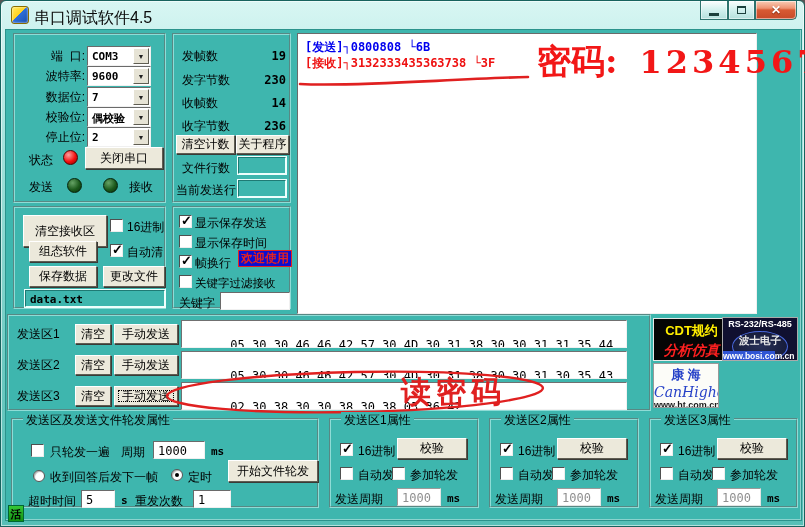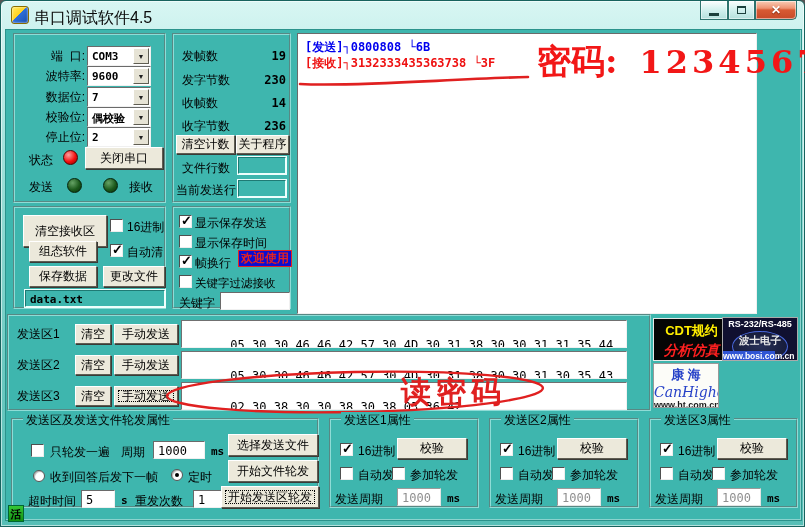--- a/index.html
+++ b/index.html
@@ -219,23 +219,21 @@
     <div class="lbl msu" style="left:198px;top:25px;">ms</div>
     <div class="rd" style="left:20px;top:50px;"></div>
     <div class="lbl" style="left:37px;top:50px;">收到回答后发下一帧</div>
     <div class="rd on" style="left:158px;top:49px;"></div>
     <div class="lbl" style="left:175px;top:50px;">定时</div>
     <div class="lbl" style="left:15px;top:74px;">超时时间</div>
     <div class="inp" style="left:68px;top:70px;width:34px;height:18px;">5</div>
     <div class="lbl msu" style="left:108px;top:74px;">s</div>
     <div class="lbl" style="left:122px;top:74px;">重发次数</div>
     <div class="inp" style="left:180px;top:70px;width:38px;height:18px;">1</div>
-    <div class="btn" style="left:215px;top:14px;width:90px;height:22px;">选择发送文件</div>
     <div class="btn" style="left:215px;top:40px;width:90px;height:22px;">开始文件轮发</div>
-    <div class="btn focus" style="left:208px;top:66px;width:98px;height:22px;">开始发送区轮发</div>
   </div>
 
   <div class="gb" style="left:328px;top:417px;width:150px;height:90px;">
     <div class="gb-title">发送区1属性</div>
     <div class="cb on" style="left:9px;top:23px;"></div>
     <div class="lbl" style="left:27px;top:24px;">16进制</div>
     <div class="btn" style="left:66px;top:18px;width:70px;height:21px;">校验</div>
     <div class="cb" style="left:9px;top:47px;"></div>
     <div class="lbl" style="left:27px;top:48px;">自动发</div>
     <div class="cb" style="left:61px;top:47px;"></div>

